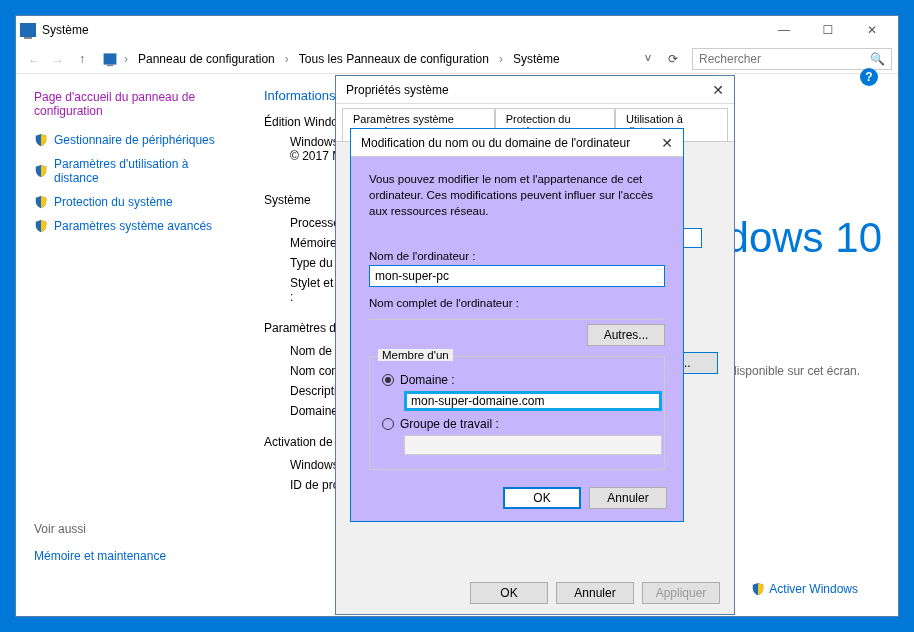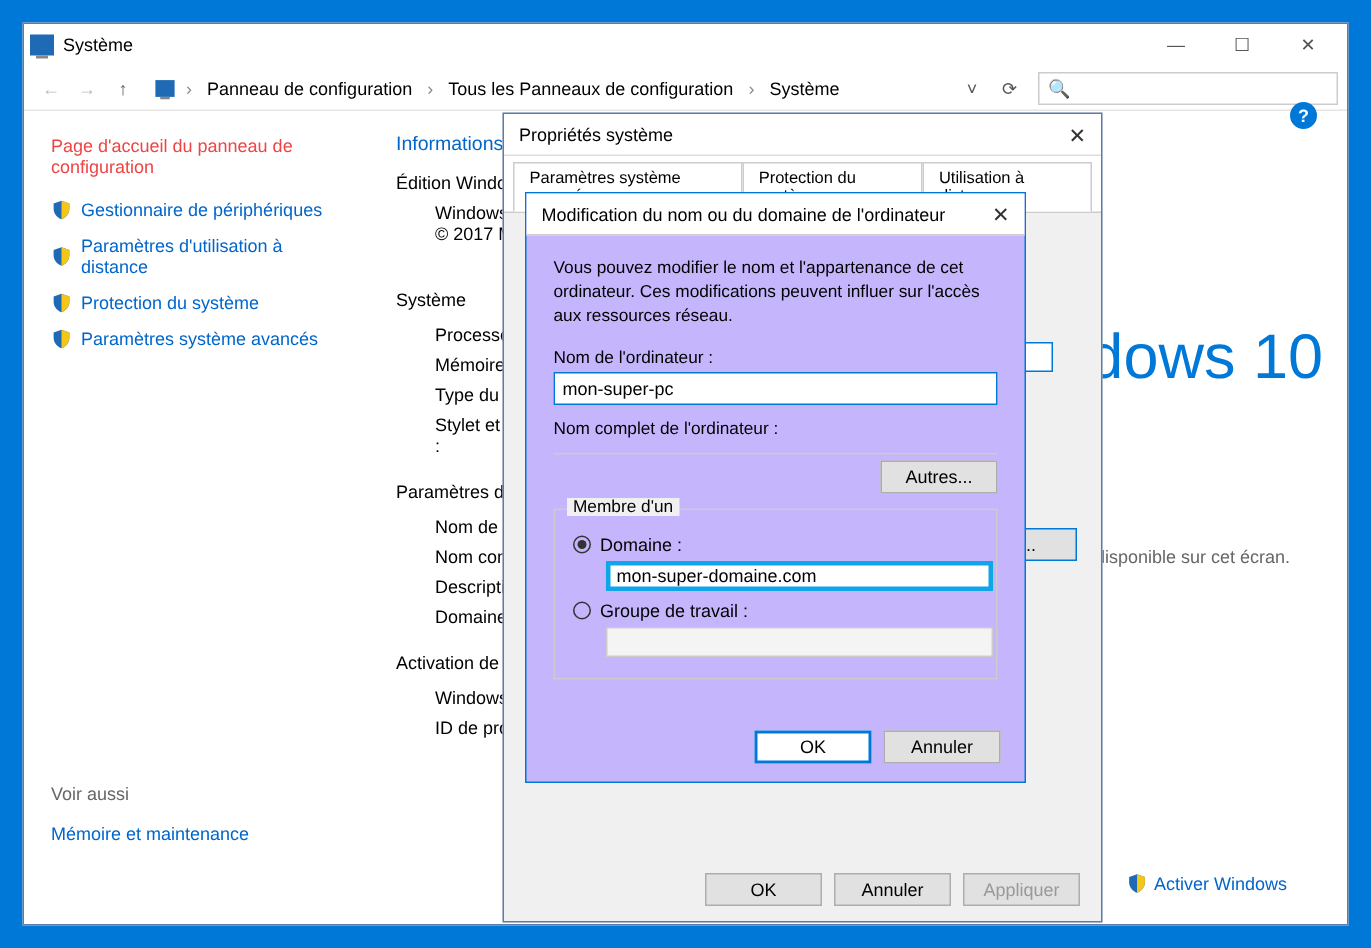--- a/index.html
+++ b/index.html
@@ -15,21 +15,21 @@
 .nav-arrow.active{color:#555}
 .bc{display:flex;align-items:center;gap:2px;margin-left:8px;flex:1}
 .bc-sep{color:#888;padding:0 4px}
 .bc-item{color:#000;padding:3px 4px}
 .refresh{color:#555;width:22px;text-align:center}
 .search-box{width:200px;height:22px;border:1px solid #ccc;display:flex;align-items:center;padding:0 6px;color:#888;margin-left:8px}
 .search-box input{border:none;flex:1;outline:none;color:#888}
 .content{display:flex;height:calc(100% - 58px)}
 .sidebar{width:228px;padding:12px 8px 12px 18px}
 .side-link{color:#0066cc;padding:5px 0;display:flex;align-items:center;gap:6px;font-size:12px}
-.side-header{color:#ef4444;padding:4px 0 10px 0;font-size:12px}
+.side-header{color:#a21caf;padding:4px 0 10px 0;font-size:12px}
 .side-section{}
 .side-sub{color:#666;font-size:12px;padding:4px 0 8px 0}
 .main-pane{flex:1;padding:14px 20px;position:relative}
 .h1{color:#0066cc;font-size:13px;margin-bottom:10px}
 .row{display:flex;padding:3px 0;color:#000}
 .label{width:130px}
 .section-head{color:#000;margin:12px 0 6px 0}
 .indent{margin-left:26px}
 .right-brand{position:absolute;right:16px;top:140px;font-size:42px;color:#0078d7;font-weight:300}
 .other-settings{color:#666;position:absolute;right:28px;top:290px;width:140px}
@@ -43,21 +43,21 @@
 .dlg-close{margin-left:auto;font-size:14px;color:#333}
 .tabs{display:flex;background:#fff;border-bottom:1px solid #ccc;padding:4px 6px 0 6px;gap:0}
 .tab{padding:4px 10px;border:1px solid #ccc;border-bottom:none;background:#fff;font-size:11px}
 .dlg-body{padding:16px}
 .btn{min-width:78px;height:22px;border:1px solid #adadad;background:#e1e1e1;font-size:12px;padding:0 10px}
 .btn-ok{border:2px solid #0078d7;background:#fff}
 .btn-row{display:flex;gap:8px;justify-content:flex-end;padding:10px 14px;position:absolute;bottom:0;left:0;right:0}
 .dlg2{left:350px;top:128px;width:334px;height:394px;background:#c4b5fd;border:1px solid #0078d7;z-index:20}
 .dlg2 .dlg-title{background:#fff;border-bottom:1px solid #ccc}
 .dlg2-body{padding:14px 18px}
-.desc{color:#000;line-height:1.4;margin-bottom:14px;font-size:11.5px}
+.desc{color:#000;line-height:1.4;margin-bottom:31px;font-size:11.5px}
 .field-label{font-size:11.5px;margin-bottom:3px}
 .text-input{width:100%;height:22px;border:1px solid #0078d7;padding:0 5px;font-size:12px;outline:none}
 .fieldset{border:1px solid #ccc;padding:10px 12px 14px 12px;margin-top:10px;position:relative}
 .fieldset-legend{position:absolute;top:-8px;left:8px;background:#f0f0f0;padding:0 4px;font-size:11.5px}
 .radio-row{display:flex;align-items:center;gap:6px;margin:6px 0 4px 0}
 .radio{width:12px;height:12px;border:1px solid #333;border-radius:50%;display:inline-flex;align-items:center;justify-content:center}
 .radio.checked:after{content:"";width:6px;height:6px;background:#333;border-radius:50%}
 .domain-input{width:258px;height:20px;border:3px solid #0ea5e9;padding:0 4px;font-size:12px;outline:none;margin-left:22px;background:#fff}
 .wg-input{width:258px;height:20px;border:1px solid #ccc;background:#f4f4f4;margin-left:22px}
 .autres-btn{float:right;margin-top:-6px}
@@ -87,20 +87,21 @@
       <span class="bc-sep">›</span>
       <span class="bc-item">Panneau de configuration</span>
       <span class="bc-sep">›</span>
       <span class="bc-item">Tous les Panneaux de configuration</span>
       <span class="bc-sep">›</span>
       <span class="bc-item">Système</span>
       <span class="nav-arrow active" style="margin-left:auto">˅</span>
       <span class="refresh">⟳</span>
     </div>
     <div class="search-box">
+      <input placeholder="Rechercher" style="">
       <span>🔍</span>
     </div>
   </div>
   <div class="help-icon">?</div>
 
   <div class="content">
     <div class="sidebar">
       <div class="side-header">Page d'accueil du panneau de configuration</div>
       <div class="side-link">
         <svg class="shield" viewBox="0 0 16 16">

